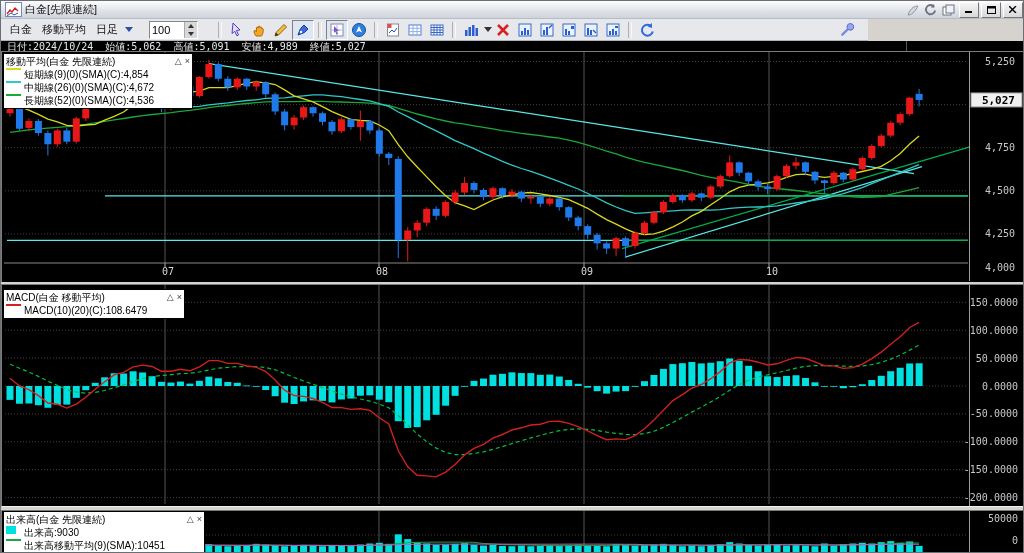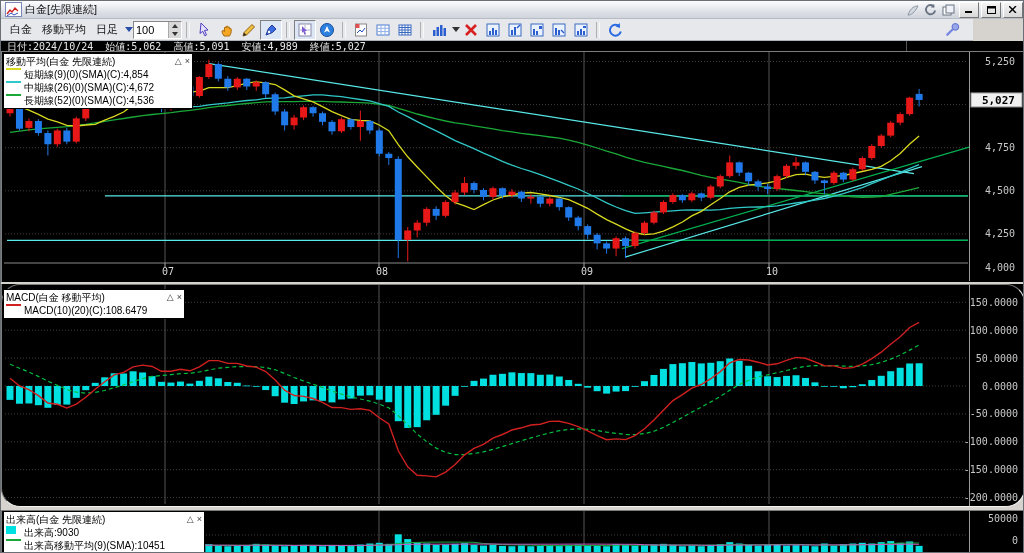--- a/index.html
+++ b/index.html
@@ -10,43 +10,43 @@
     background:linear-gradient(#fdfdfe,#dfe2e8 60%,#cfd3db);display:flex;align-items:center;
     border-bottom:1px solid #b8bcc4;box-sizing:border-box;padding:0 2px;}
   .titlebar .appicon{width:15px;height:13px;background:#fff;border:1px solid #7a86b8;margin:0 3px 0 2px;display:inline-block;}
   .title-text{font-size:11px;color:#101010;letter-spacing:0;border-radius:6px;}
   .tb-spacer{flex:1;}
   .tb-mini{width:17px;height:14px;display:inline-flex;align-items:center;justify-content:center;margin-left:1px;}
   .wbtn{width:18px;height:14px;background:linear-gradient(#f4f4f4,#d8d8d8);border:1px solid;
     border-color:#fff #777 #777 #fff;display:inline-flex;align-items:center;justify-content:center;
     margin-left:2px;font-size:9px;color:#000;}
   
-  .toolbar{position:absolute;left:0;top:18px;width:972px;height:22px;background:#e7e8ec;
+  .toolbar{position:absolute;left:0;top:18px;width:867px;height:22px;background:#e7e8ec;
     border-bottom:1px solid #aeb2ba;display:flex;align-items:center;box-sizing:border-box;padding:0 4px;font-size:11px;color:#111;}
   .tlabel{margin:0 5px;}
   .caret{width:0;height:0;border-left:4px solid transparent;border-right:4px solid transparent;border-top:5px solid #2a4faa;display:inline-block;margin-left:2px;}
-  .spinner{display:inline-flex;align-items:stretch;border:1px solid;border-color:#888 #fff #fff #888;background:#fff;height:16px;margin:0 0;}
+  .spinner{display:inline-flex;align-items:stretch;border:1px solid;border-color:#888 #fff #fff #888;background:#fff;height:16px;margin:0 16px;}
   .spinner input{width:30px;border:0;font-size:11px;padding:0 2px;font-family:"Liberation Sans",sans-serif;}
   .spin-arrows{display:flex;flex-direction:column;justify-content:space-between;background:#d8d8d8;width:12px;align-items:center;padding:2px 0;border-left:1px solid #aaa;}
   .spin-arrows i{width:0;height:0;border-left:3px solid transparent;border-right:3px solid transparent;display:block;}
   .sp-up{border-bottom:4px solid #333;} .sp-dn{border-top:4px solid #333;}
   .tsep{width:2px;height:16px;border-left:1px solid #b0b0b0;border-right:1px solid #f8f8f8;margin:0 4px;}
   .tbtn{width:20px;height:18px;display:inline-flex;align-items:center;justify-content:center;border:1px solid transparent;}
   .tbtn.pressed{border-color:#808080 #fff #fff #808080;background:#dce6f4;}
   .wrench{margin-left:auto;margin-right:6px;}
   
   .statusbar{position:absolute;left:0;top:40px;width:1024px;height:14px;background:#000;
     color:#e8e8e8;font-size:10px;line-height:11px;font-family:"DejaVu Sans Mono",monospace;white-space:nowrap;overflow:hidden;}
   .statusbar span{margin-left:6px;}
   .statusbar .sdiv{position:absolute;left:905px;top:0;height:11px;border-left:1px solid #555;margin:0;}
   
   .pane{position:absolute;left:0;width:1024px;background:#000;border:1px solid;border-color:#7c7c7c #f2f2f2 #f2f2f2 #7c7c7c;box-sizing:border-box;}
   .pane svg{display:block;}
   #pane-main{top:50px;height:254px;}
-  #pane-macd{top:283px;height:223px;border-radius:19px;}
+  #pane-macd{top:283px;height:223px;}
   #pane-vol{top:509px;height:44px;}
   .gap{position:absolute;left:0;width:1024px;background:#d6d3ce;}
   
   .legend{position:absolute;background:#fff;border:1px solid #000;font-size:10px;line-height:13px;color:#000;padding:0 2px 1px 2px;z-index:5;overflow:hidden;}
   .l-title{display:flex;justify-content:space-between;align-items:center;}
   .l-ctl span{display:inline-block;margin-left:3px;color:#444;font-size:9px;cursor:default;}
   .l-row{display:flex;align-items:flex-start;white-space:nowrap;}
   .sw{display:inline-block;width:15px;margin-right:3px;flex:0 0 15px;}
   .sw-line{border-top:2px solid #000;height:0;}
   .sw-dash{border-top:2px dashed #000;height:0;}

